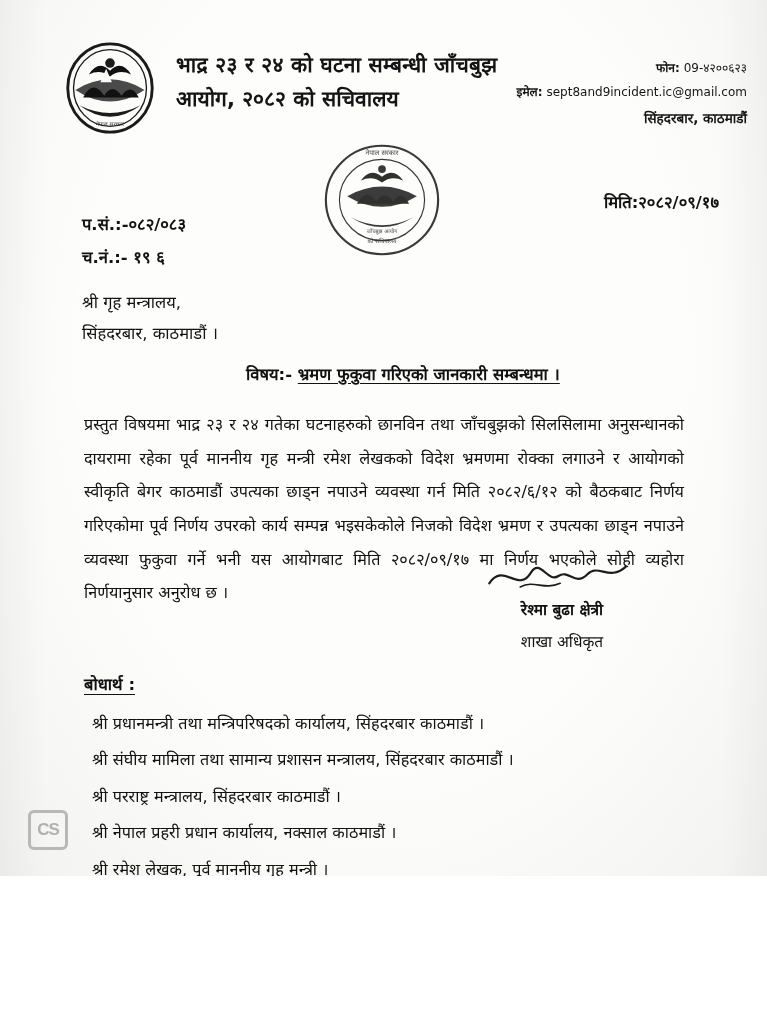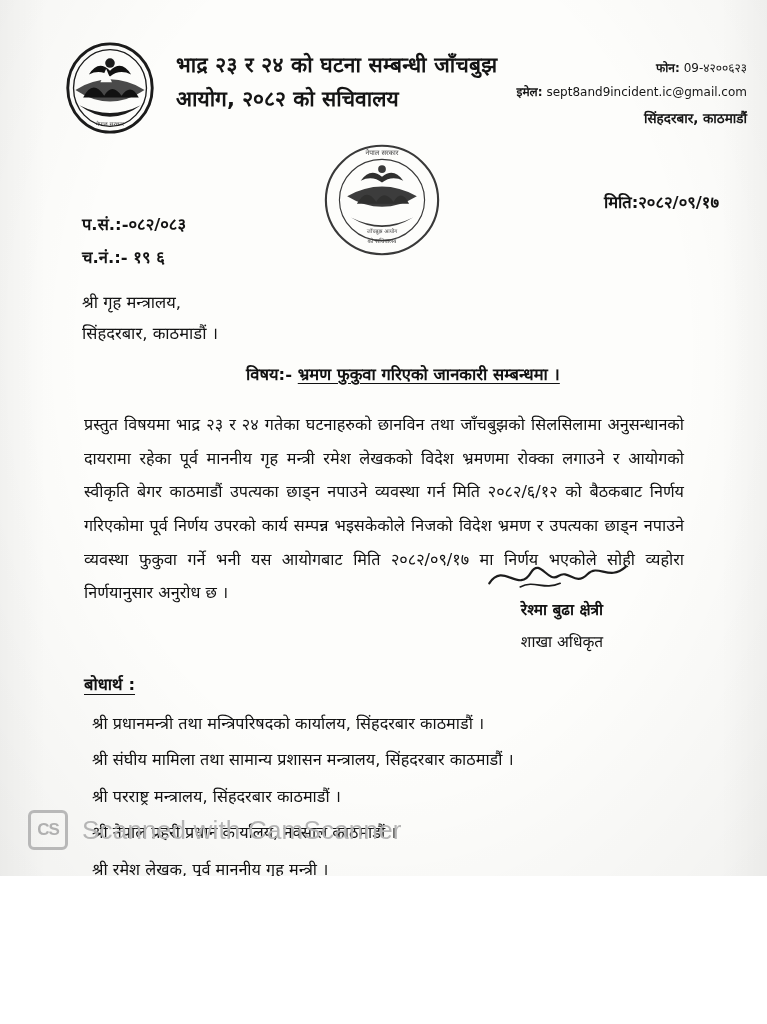--- a/index.html
+++ b/index.html
@@ -328,16 +328,15 @@
   <div class="cc-list">
     <div class="cc-item">श्री प्रधानमन्त्री तथा मन्त्रिपरिषदको कार्यालय, सिंहदरबार काठमाडौं ।</div>
     <div class="cc-item">श्री संघीय मामिला तथा सामान्य प्रशासन मन्त्रालय, सिंहदरबार काठमाडौं ।</div>
     <div class="cc-item">श्री परराष्ट्र मन्त्रालय, सिंहदरबार काठमाडौं ।</div>
     <div class="cc-item">श्री नेपाल प्रहरी प्रधान कार्यालय, नक्साल काठमाडौं ।</div>
     <div class="cc-item">श्री रमेश लेखक, पूर्व माननीय गृह मन्त्री ।</div>
   </div>
 
   <div class="cam-footer">
     <div class="cam-logo">CS</div>
-    <div class="cam-text">Scanned with CamScanner</div>
   </div>
 
 </div>
 
 </body></html>

